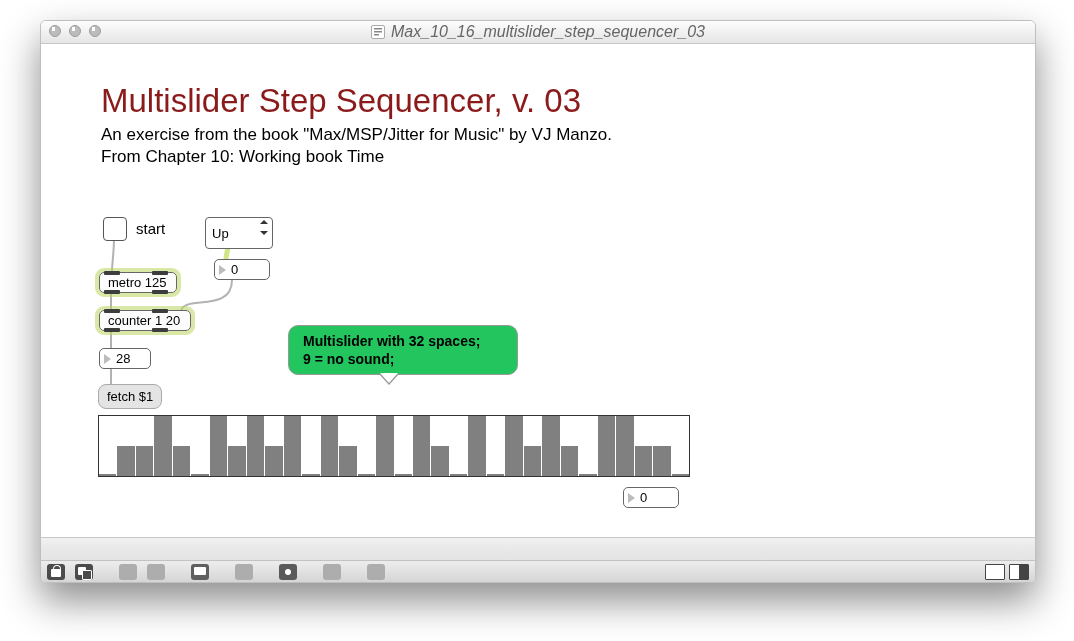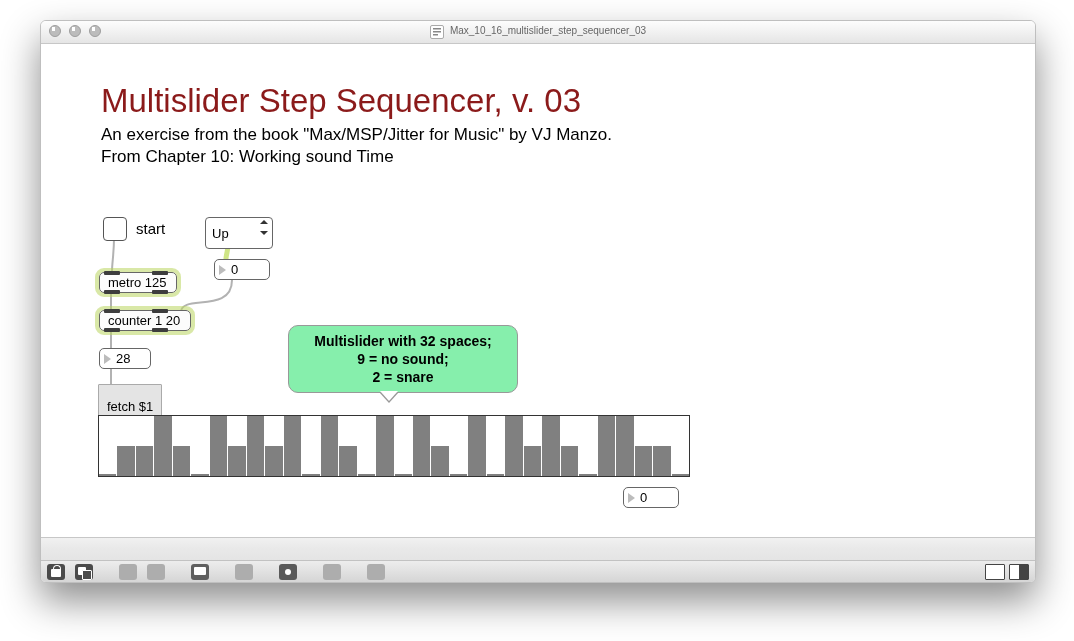--- a/index.html
+++ b/index.html
@@ -49,24 +49,25 @@
     height: 12px;
     border-radius: 50%;
     background: radial-gradient(circle at 35% 30%, #fff 0 20%, transparent 20%), #bcbcbc;
     border: 1px solid #9e9e9e;
     box-sizing: border-box;
   }
   .title-center {
     flex: 1;
     display: flex;
     justify-content: center;
-    align-items: flex-start;
+    align-items: center;
     gap: 6px;
     color: #666;
-    font-size: 10px;
+    font-size: 16px;
+    font-style: italic;
   }
   .title-icon {
     width: 12px;
     height: 12px;
     border: 1px solid #aaa;
     border-radius: 2px;
     background:
       linear-gradient(#888,#888) 2px 2px / 8px 1.5px no-repeat,
       linear-gradient(#888,#888) 2px 5px / 8px 1.5px no-repeat,
       linear-gradient(#888,#888) 2px 8px / 5px 1.5px no-repeat,
@@ -198,43 +199,42 @@
     transform:translateY(-50%);
     width:0;height:0;
     border-top:5px solid transparent;
     border-bottom:5px solid transparent;
     border-left:7px solid #bcbcbc;
   }
 
   .msgbox {
     background: #e4e4e4;
     border: 1px solid #aaa;
-    border-radius: 1px;
-    padding: 14px 8px;
+    border-radius: 8px;
+    padding: 4px 8px;
   }
 
   
   svg.cords {
     position:absolute; left:0; top:0; width:100%; height:100%;
     pointer-events:none;
   }
   .cord { stroke:#b2b2b2; stroke-width:2; fill:none; }
   .cord.sel { stroke:#bbda52; stroke-width:5; opacity:.7;}
 
   
   .bubble {
     position:absolute;
     padding: 6px 14px;
-    background:#86efac;
+    background:#22c55e;
     border:1px solid #999;
     border-radius:10px;
     font-family: Arial, sans-serif;
     font-size:14px;
     font-weight:bold;
-    text-align:center;
     line-height:18px;
   }
   .bubble .tail {
     position:absolute;
     left:90px;
     bottom:-11px;
     width:0;height:0;
     border-left:10px solid transparent;
     border-right:10px solid transparent;
     border-top:11px solid #999;
@@ -375,21 +375,21 @@
         <span class="title-icon"></span>
         <span>Max_10_16_multislider_step_sequencer_03</span>
       </div>
     </div>
 
     <div class="canvas">
 
       <div class="heading">Multislider Step Sequencer, v. 03</div>
       <div class="subheading">
         <span>An exercise from the book "Max/MSP/Jitter for Music" by VJ Manzo.</span><br>
-        <span>From Chapter 10: Working sound Time</span>
+        <span>From Chapter 10: Working book Time</span>
       </div>
 
       <svg class="cords">
         <path class="cord" d="M 73 194  C 73 210, 71 218, 71 228"></path>
         <path class="cord sel" d="M 188 192  C 188 204, 185 210, 185 215"></path>
         <path class="cord" d="M 70 248  C 70 256, 70 260, 70 266"></path>
         <path class="cord" d="M 70 287  C 70 296, 70 300, 70 305"></path>
         <path class="cord" d="M 70 325  C 70 332, 70 336, 70 340"></path>
         <path class="cord" d="M 191 236  C 191 270, 140 250, 140 268"></path>
       </svg>
@@ -418,21 +418,20 @@
         <span>28</span>
       </div>
 
       <div class="msgbox" style="left:57px; top:340px;">
         <span>fetch $1</span>
       </div>
 
       <div class="bubble" style="left:247px; top:281px; width:200px">
         <div>Multislider with 32 spaces;</div>
         <div>9 = no sound;</div>
-        <div>2 = snare</div>
         <div class="tail"></div>
       </div>
 
       <div class="multislider" id="mslider" style="left:57px; top:371px; width:590px; height:60px">
           <div class="slot">
             <div class="fill" style="height: 4%;"></div>
           </div>
           <div class="slot">
             <div class="fill" style="height: 50%;"></div>
           </div>

